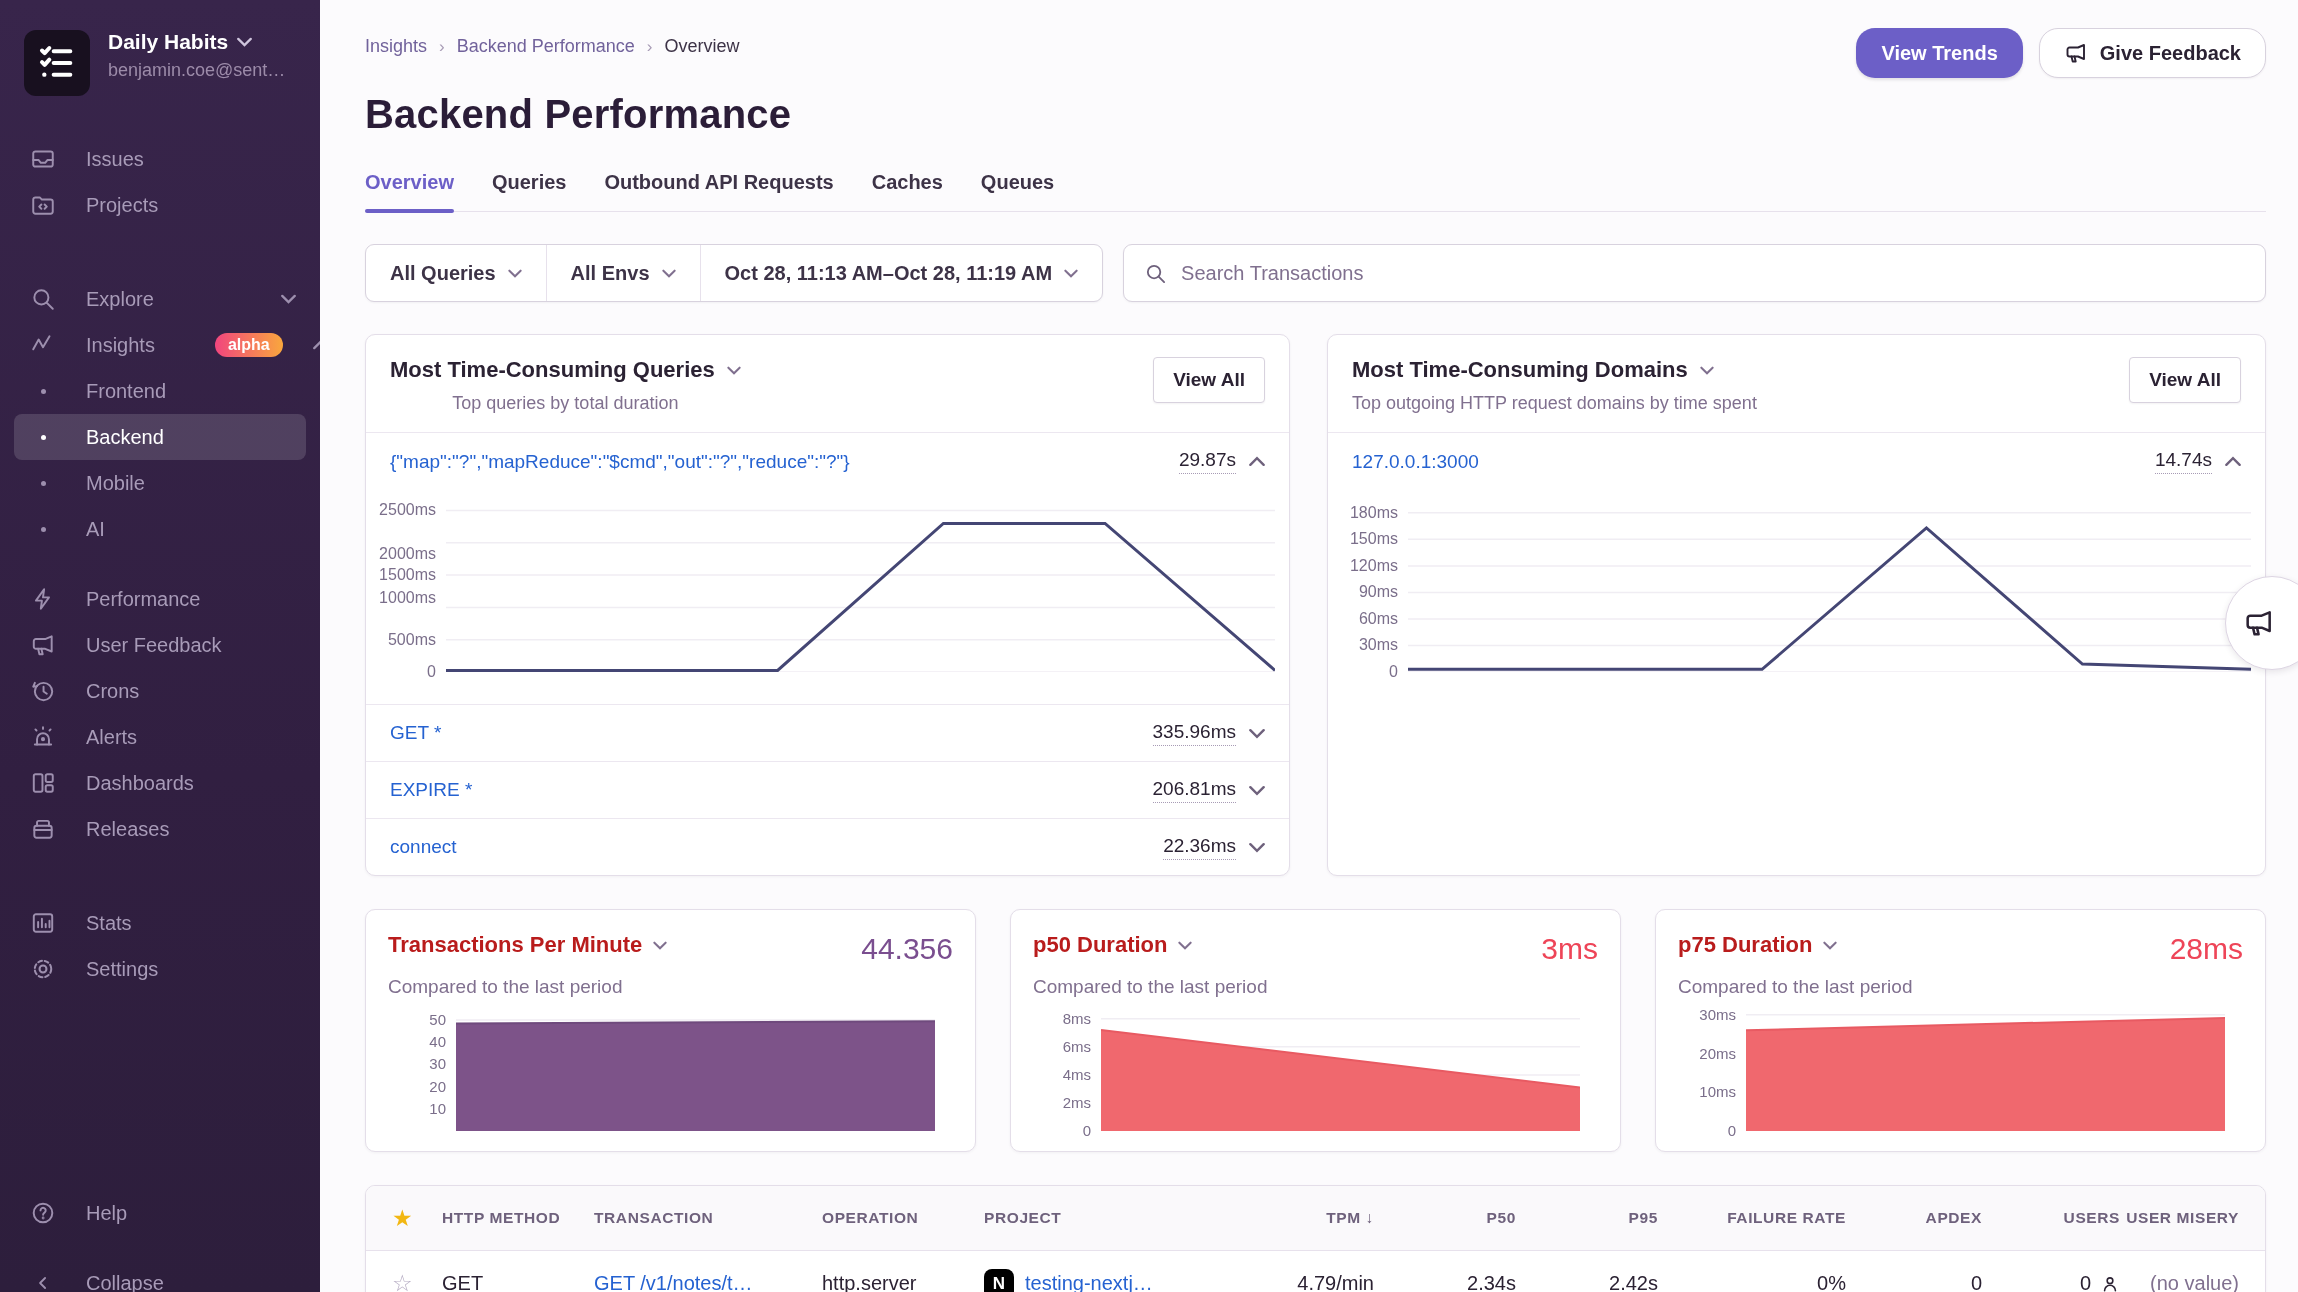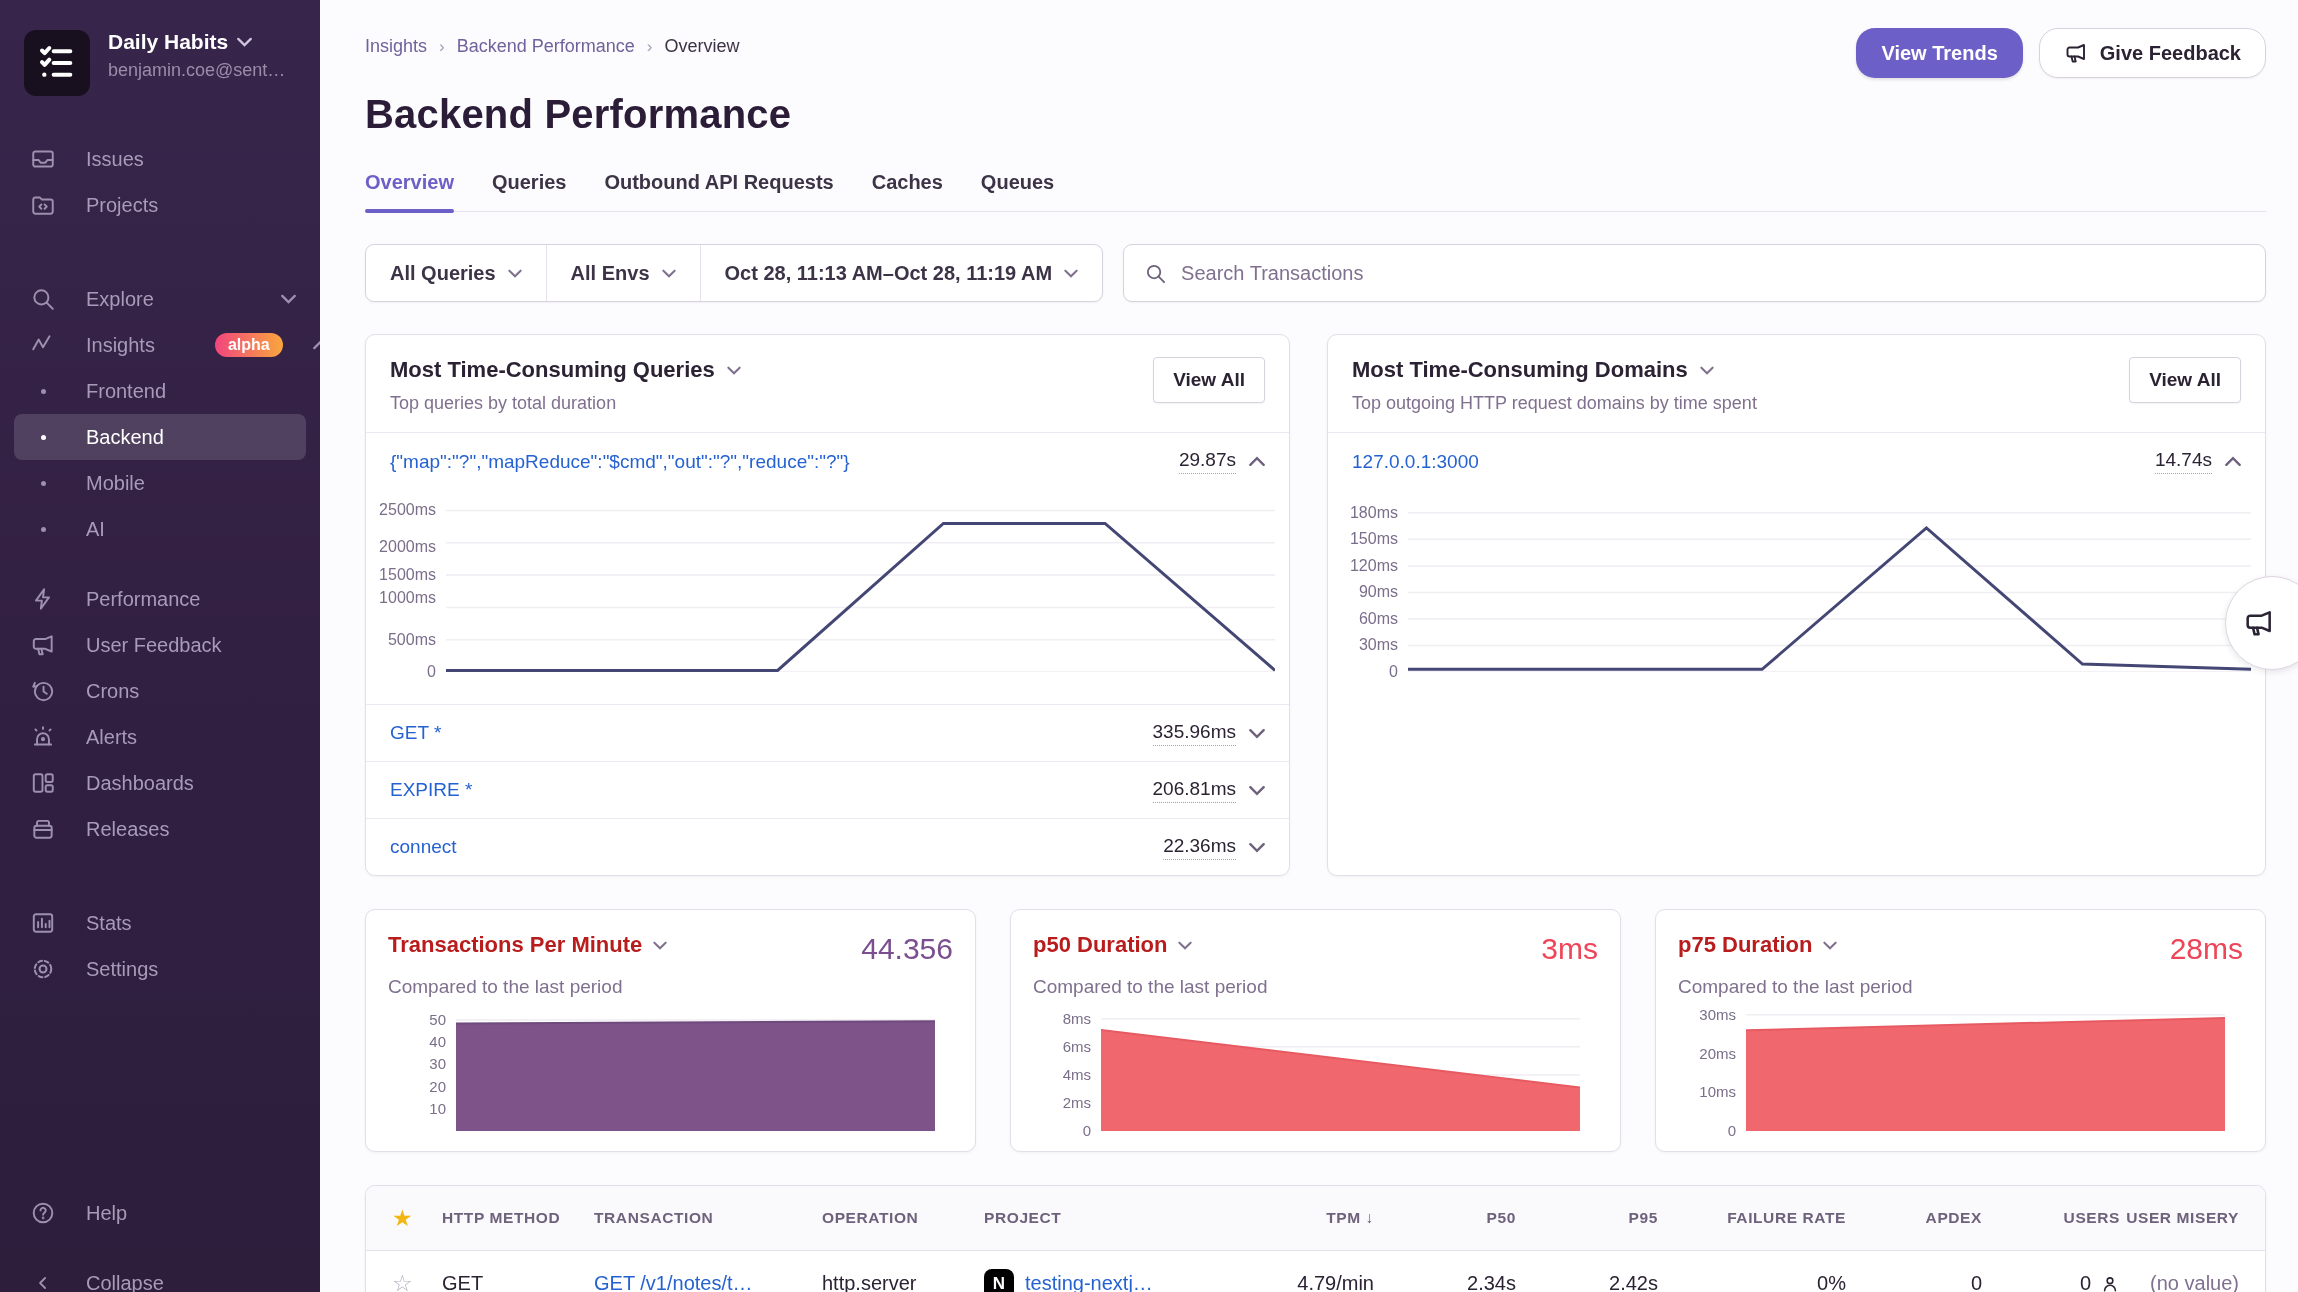--- a/index.html
+++ b/index.html
@@ -81,21 +81,21 @@
 
   
   .panels-row { display:flex; gap:37px; margin-top:32px; }
   .panel { background:#fff; border:1px solid #e4dee9; border-radius:10px; box-shadow:0 1px 3px rgba(43,34,51,0.05);
            display:flex; flex-direction:column; overflow:hidden; }
   .panel-queries { width:925px; height:542px; }
   .panel-domains { flex:1; height:542px; }
   .panel-head { display:flex; align-items:flex-start; justify-content:space-between; padding:22px 24px 18px 24px; }
   .panel-title-wrap { cursor:pointer; }
   .panel-title { display:flex; align-items:center; gap:12px; font-size:22px; font-weight:700; color:#2b2233; }
-  .panel-sub { margin-top:10px; font-size:18px; color:#80708f; }
+  .panel-sub { margin-top:10px; font-size:18px; color:#80708f;text-align:center; }
   .view-all { background:#fff; border:1px solid #d8d2de; border-radius:4px; font-size:19px; font-weight:700;
               color:#2b2233; padding:11px 19px; cursor:pointer; box-shadow:0 1px 2px rgba(43,34,51,0.06); font-family:inherit; }
   .panel-divider { height:1px; background:#ece7f0; }
   .metric-row { display:flex; align-items:center; justify-content:space-between; padding:0 24px; height:57px; flex:0 0 57px; }
   .metric-row + .metric-row, .rows-block .metric-row { border-top:1px solid #ece7f0; }
   .row-link { color:#2562d1; font-size:19px; cursor:pointer; }
   .row-right { display:flex; align-items:center; gap:13px; }
   .row-value { font-size:19px; color:#2b2233; border-bottom:1.5px dotted #a79bb5; padding-bottom:2px; cursor:pointer; }
   .rows-block { margin-top:auto; }
 
@@ -449,21 +449,21 @@
             <span class="chev" style="color:#6e617c">
               <svg width="16" height="11" viewBox="0 0 12 8" fill="none" stroke="currentColor" stroke-width="1.8" stroke-linecap="round">
                   <path d="M1 6.5l5-5 5 5"></path>
                 </svg>
             </span>
           </span>
         </div>
         <div class="mini-chart big">
           <div class="chart-axis">
               <div class="tick" style="top: -2.53846px;">2500ms</div>
-              <div class="tick" style="top: 34px;">2000ms</div>
+              <div class="tick" style="top: 41px;">2000ms</div>
               <div class="tick" style="top: 62.0769px;">1500ms</div>
               <div class="tick" style="top: 85px;">1000ms</div>
               <div class="tick" style="top: 126.692px;">500ms</div>
               <div class="tick" style="top: 159px;">0</div>
             </div>
           <div class="chart-plot">
               <svg viewBox="0 0 829 168" preserveAspectRatio="none">
                 <line x1="0" x2="829" y1="6.461538461538457" y2="6.461538461538457" stroke="#f0edf3" stroke-width="1.5"></line>
                 <line x1="0" x2="829" y1="38.76923076923076" y2="38.76923076923076" stroke="#f0edf3" stroke-width="1.5"></line>
                 <line x1="0" x2="829" y1="71.07692307692308" y2="71.07692307692308" stroke="#f0edf3" stroke-width="1.5"></line>

